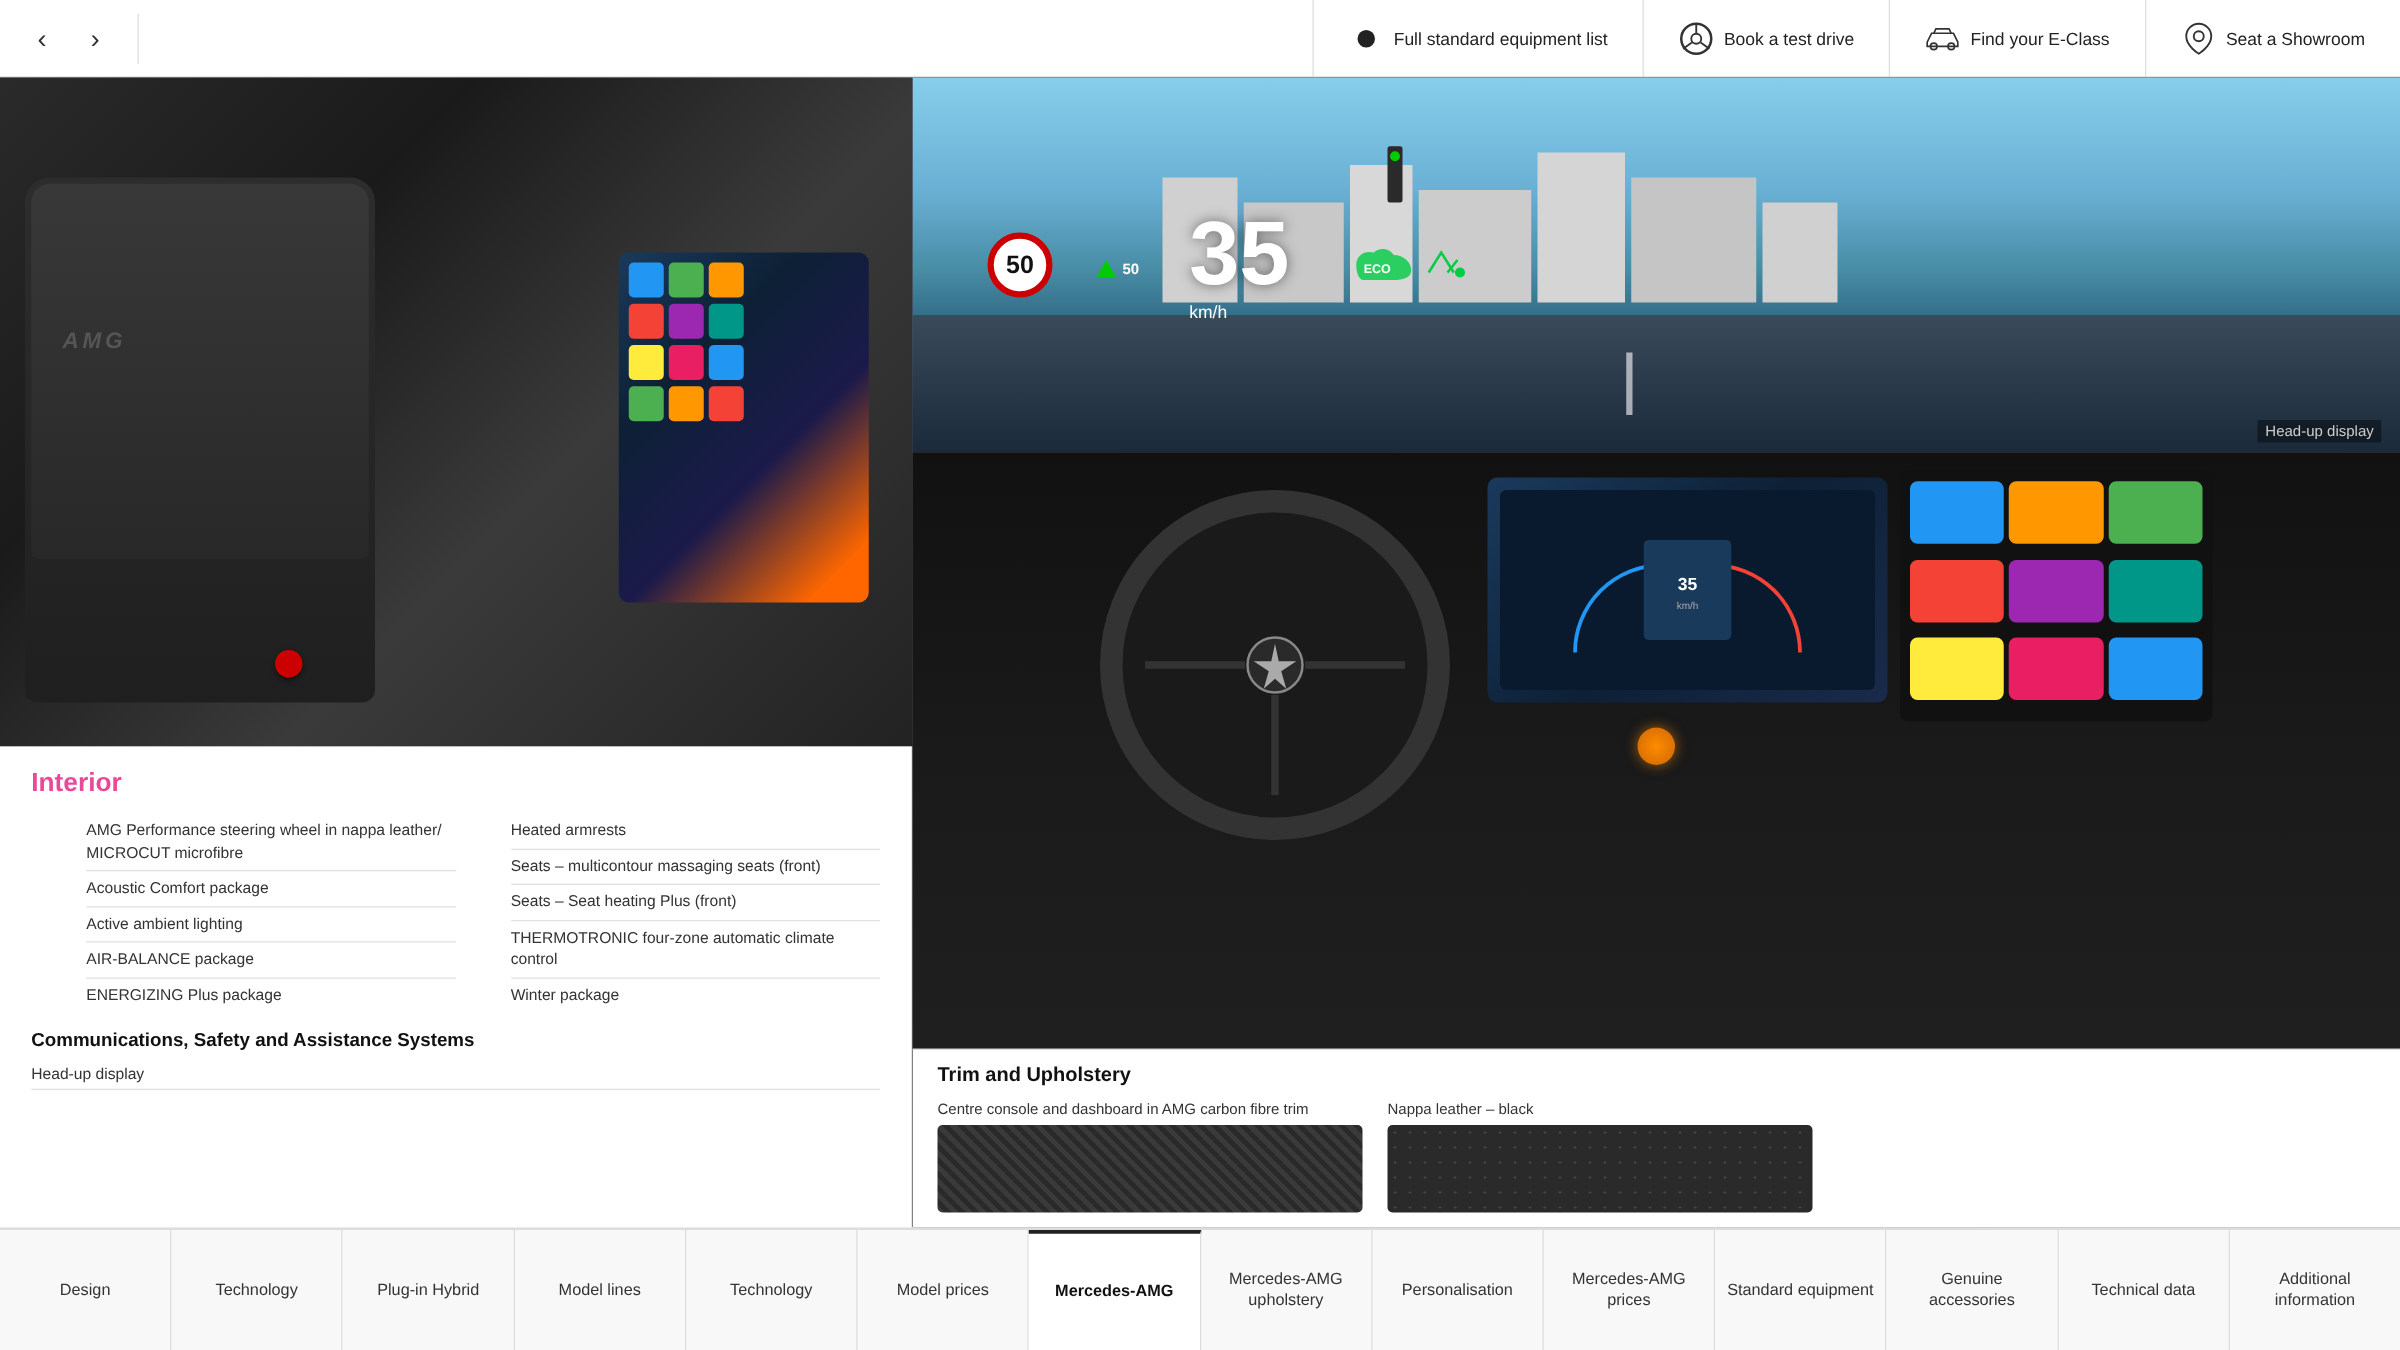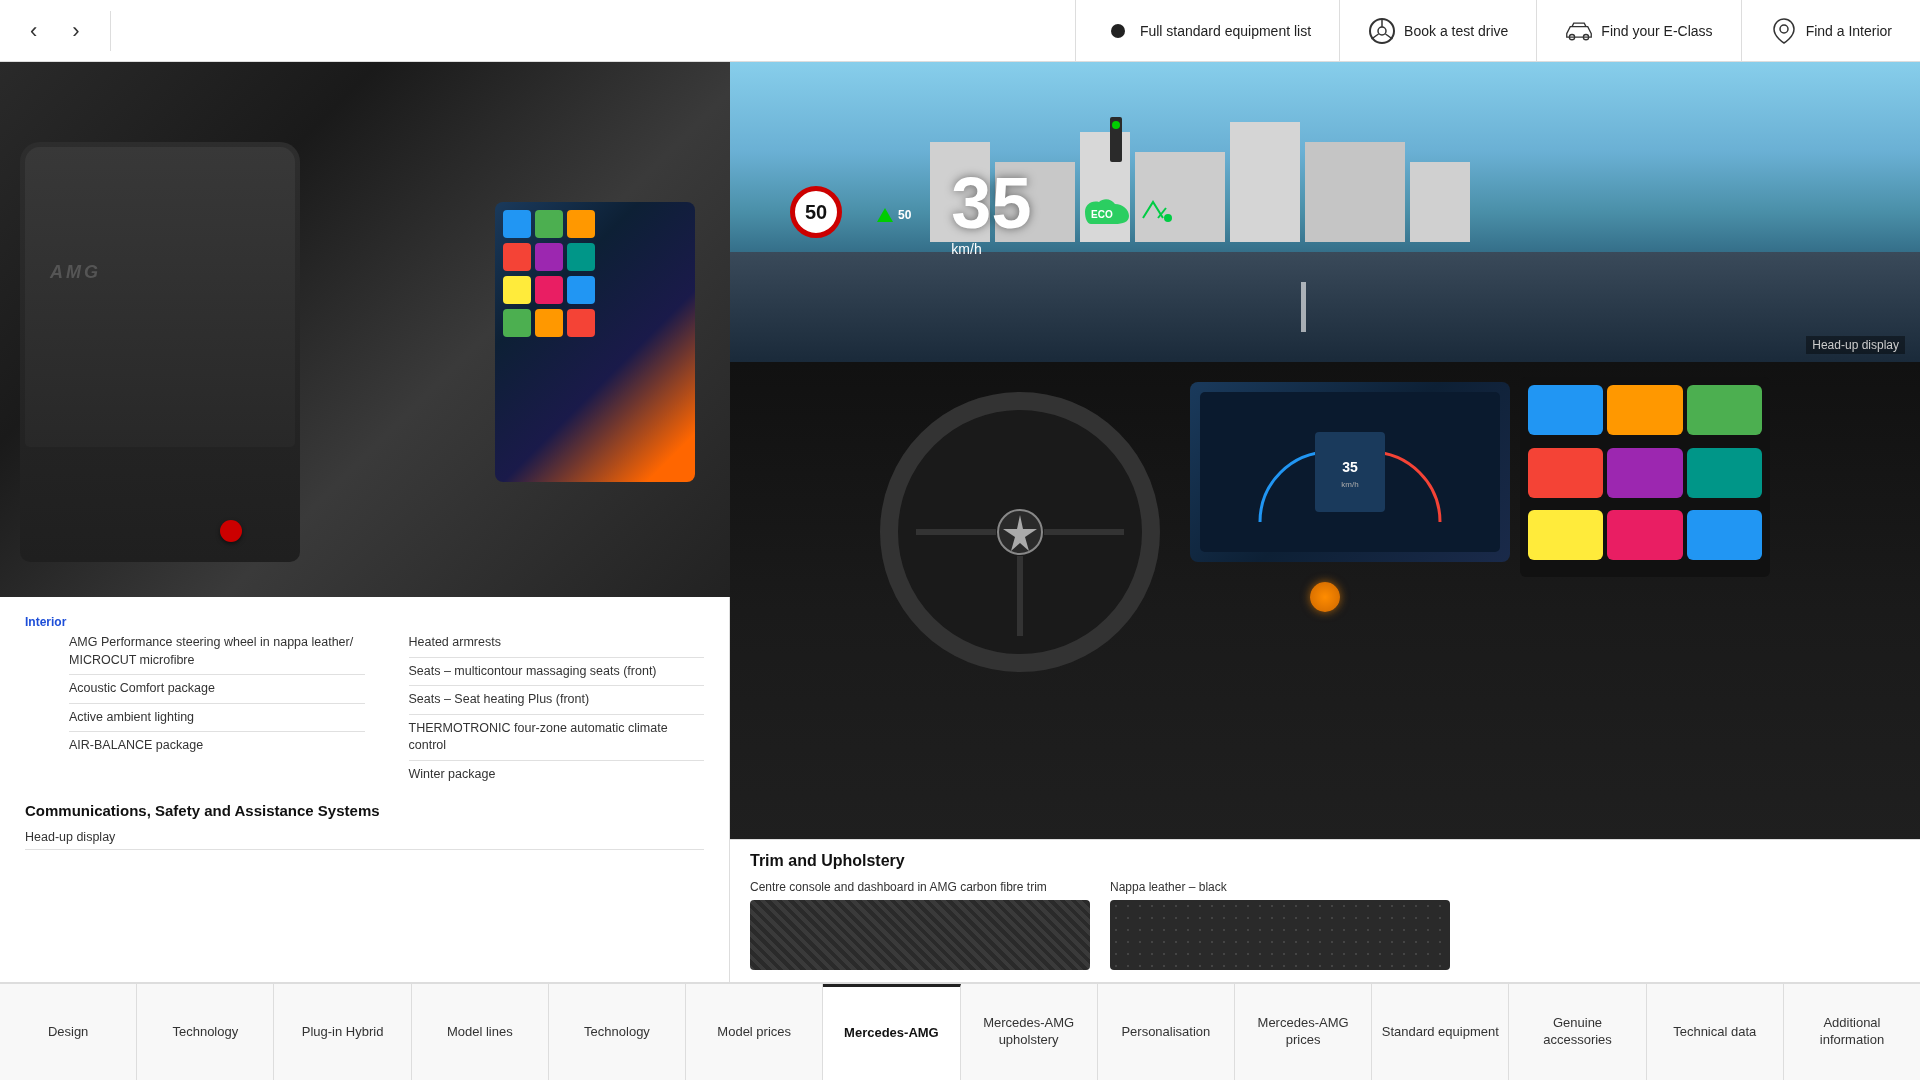--- a/index.html
+++ b/index.html
@@ -166,23 +166,24 @@
       box-shadow: 0 2px 4px rgba(0,0,0,0.5);
     }
 
     
     #left-info {
       padding: 18px 25px;
       flex: 1;
       overflow: hidden;
     }
     .section-title {
-      font-size: 12px;
+      font-size: 21px;
       font-weight: bold;
-      color: #1d4ed8;
+      color: #ec4899;
+      margin-bottom: 12px;
     }
     .features-grid {
       display: grid;
       grid-template-columns: 1fr 1fr;
       gap: 0;
     }
     .feature-col {
       display: flex;
       flex-direction: column;
     }
@@ -537,21 +538,21 @@
       <span>Find your E-Class</span>
     </div>
 
     <div class="nav-link">
       <div class="nav-icon">
         <svg width="24" height="28" viewBox="0 0 24 28" fill="none">
           <path d="M12 2 C6.5 2 2 6.5 2 12 C2 20 12 26 12 26 C12 26 22 20 22 12 C22 6.5 17.5 2 12 2 Z" stroke="#333" stroke-width="1.5" fill="none"></path>
           <circle cx="12" cy="12" r="4" stroke="#333" stroke-width="1.5" fill="none"></circle>
         </svg>
       </div>
-      <span>Find a Interior</span>
+      <span>Seat a Showroom</span>
     </div>
   </div>
 </div>
 
 <div id="main-content">
 
   <div id="left-panel">
 
     <div id="left-image">
       <div class="interior-bg">
@@ -588,20 +589,21 @@
     </div>
 
     <div id="left-info">
       <div class="section-title">Interior</div>
       <div class="features-grid">
         <div class="feature-col">
           <div class="feature-item">AMG Performance steering wheel in nappa leather/ MICROCUT microfibre</div>
           <div class="feature-item">Acoustic Comfort package</div>
           <div class="feature-item">Active ambient lighting</div>
           <div class="feature-item">AIR-BALANCE package</div>
+          <div class="feature-item">ENERGIZING Plus package</div>
         </div>
         <div class="feature-col">
           <div class="feature-item">Heated armrests</div>
           <div class="feature-item">Seats – multicontour massaging seats (front)</div>
           <div class="feature-item">Seats – Seat heating Plus (front)</div>
           <div class="feature-item">THERMOTRONIC four-zone automatic climate control</div>
           <div class="feature-item">Winter package</div>
         </div>
       </div>
 

